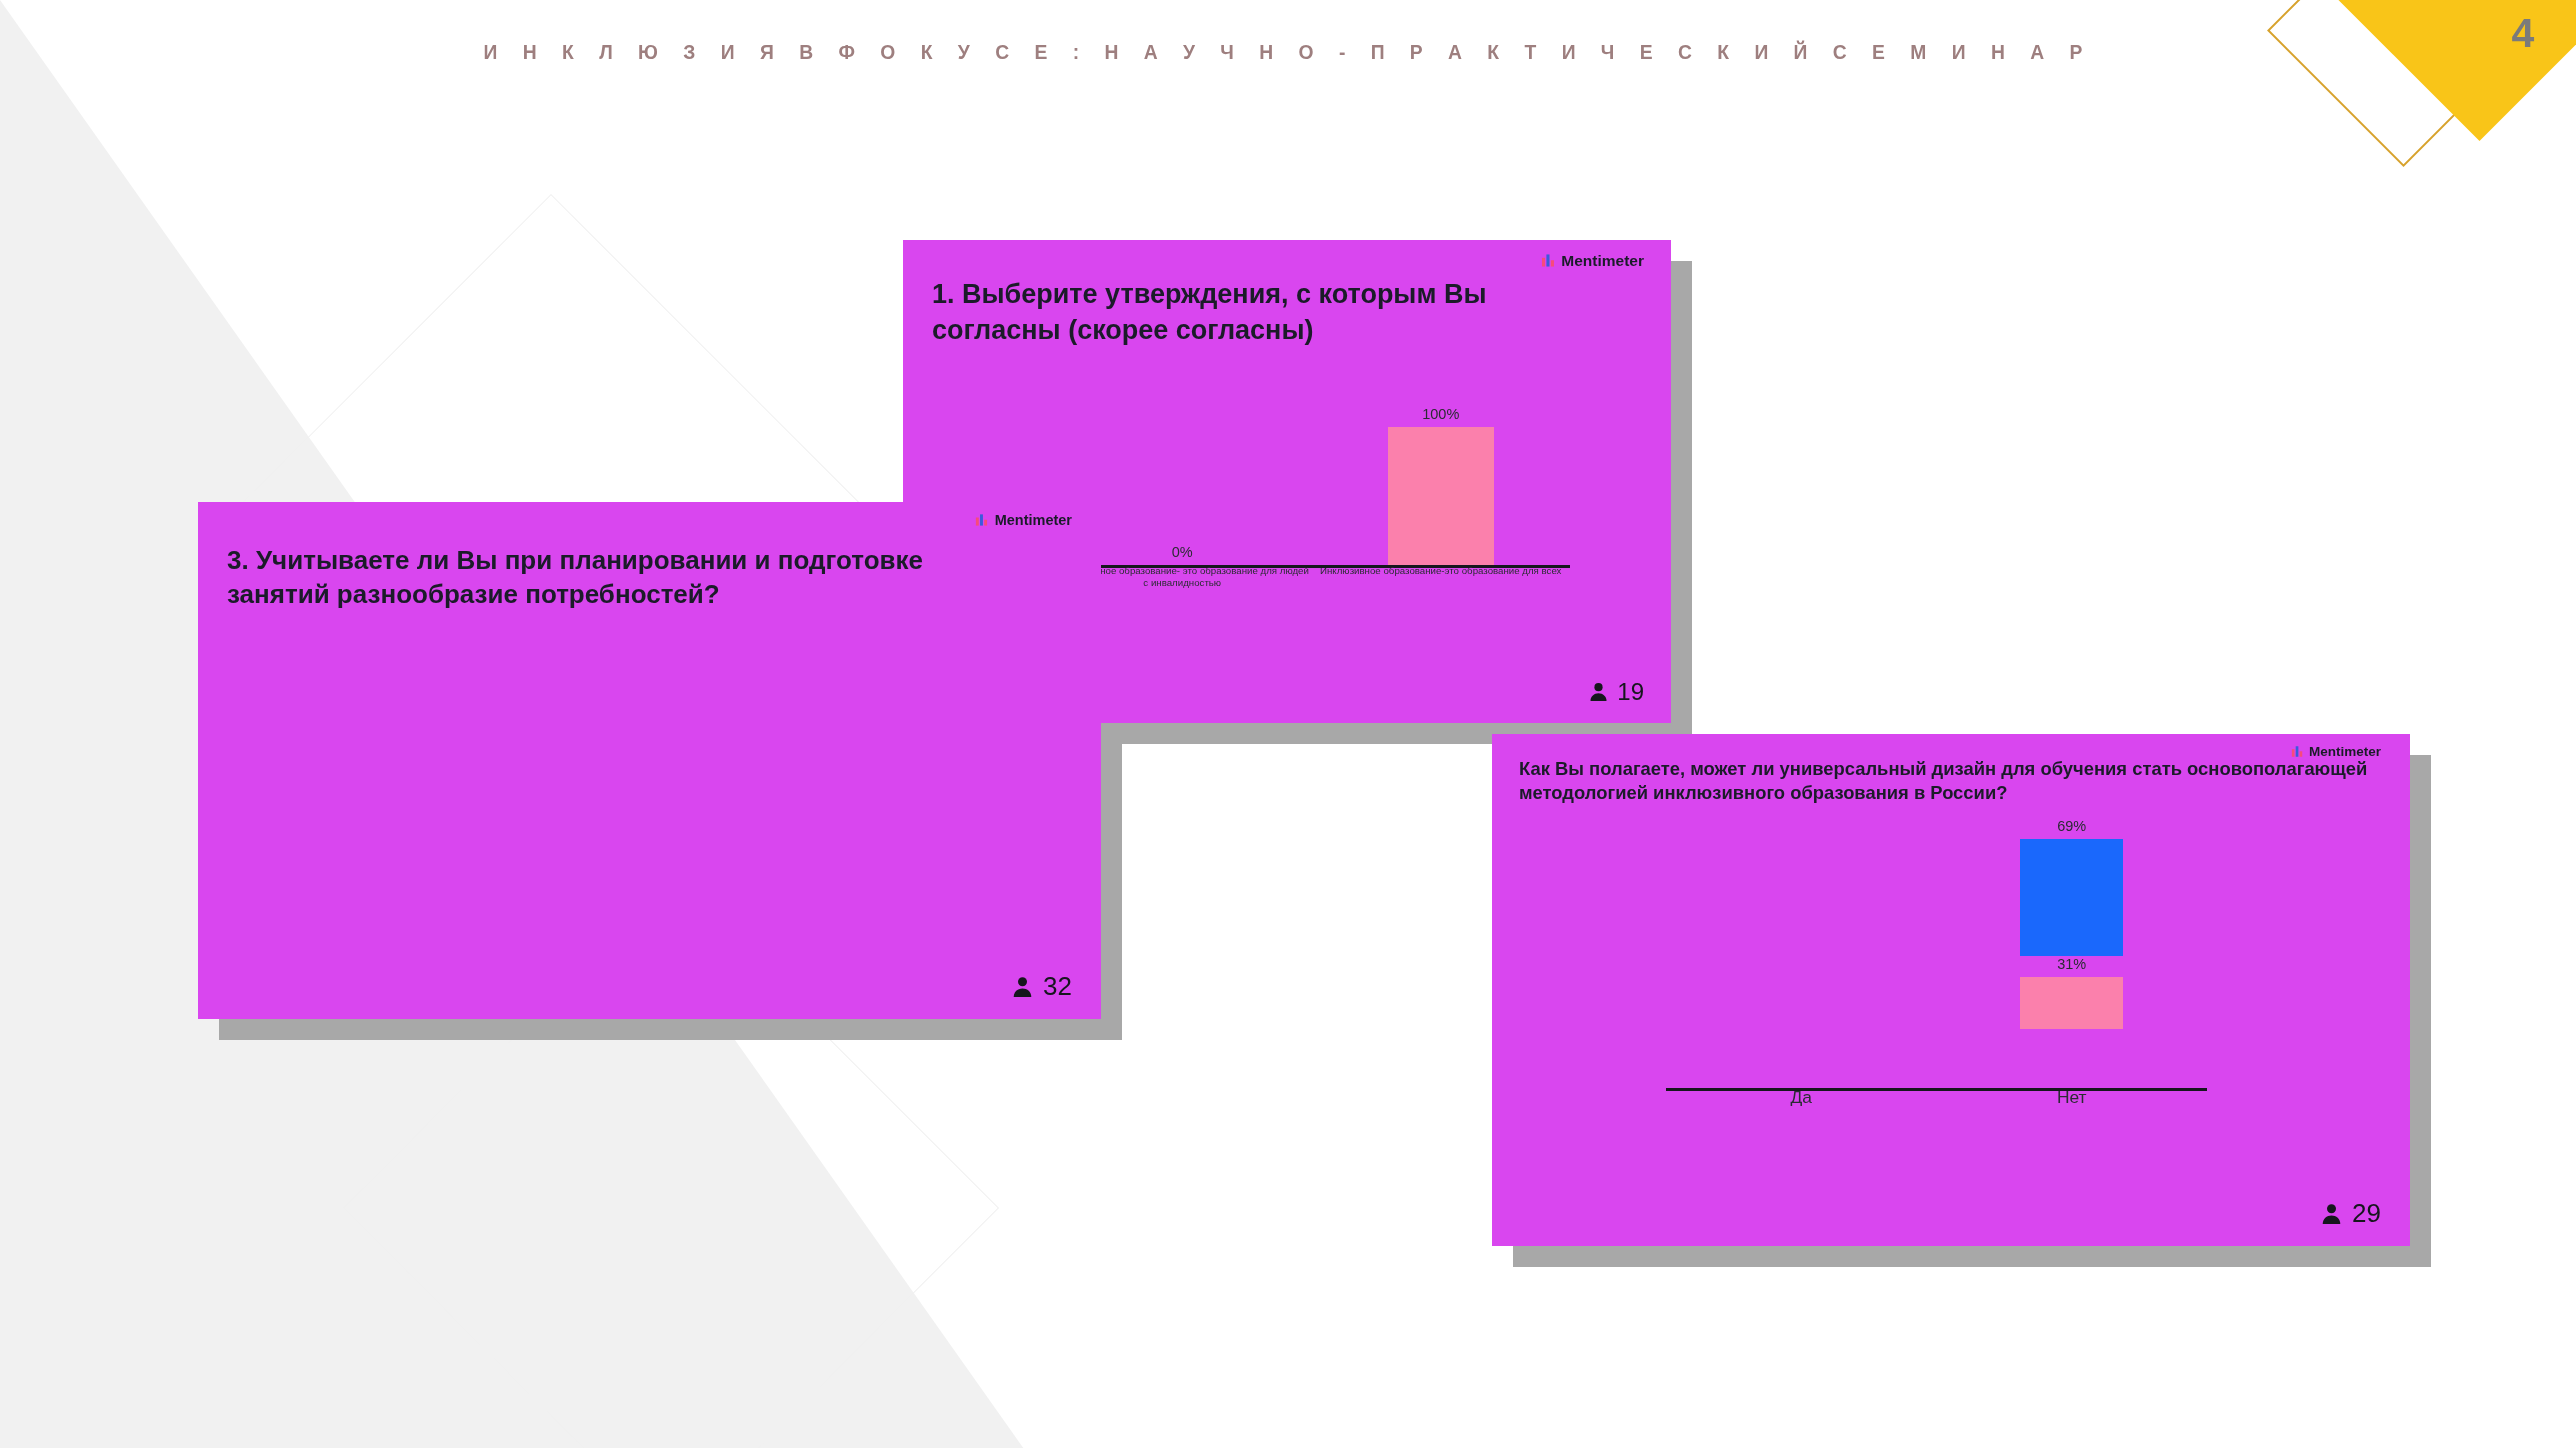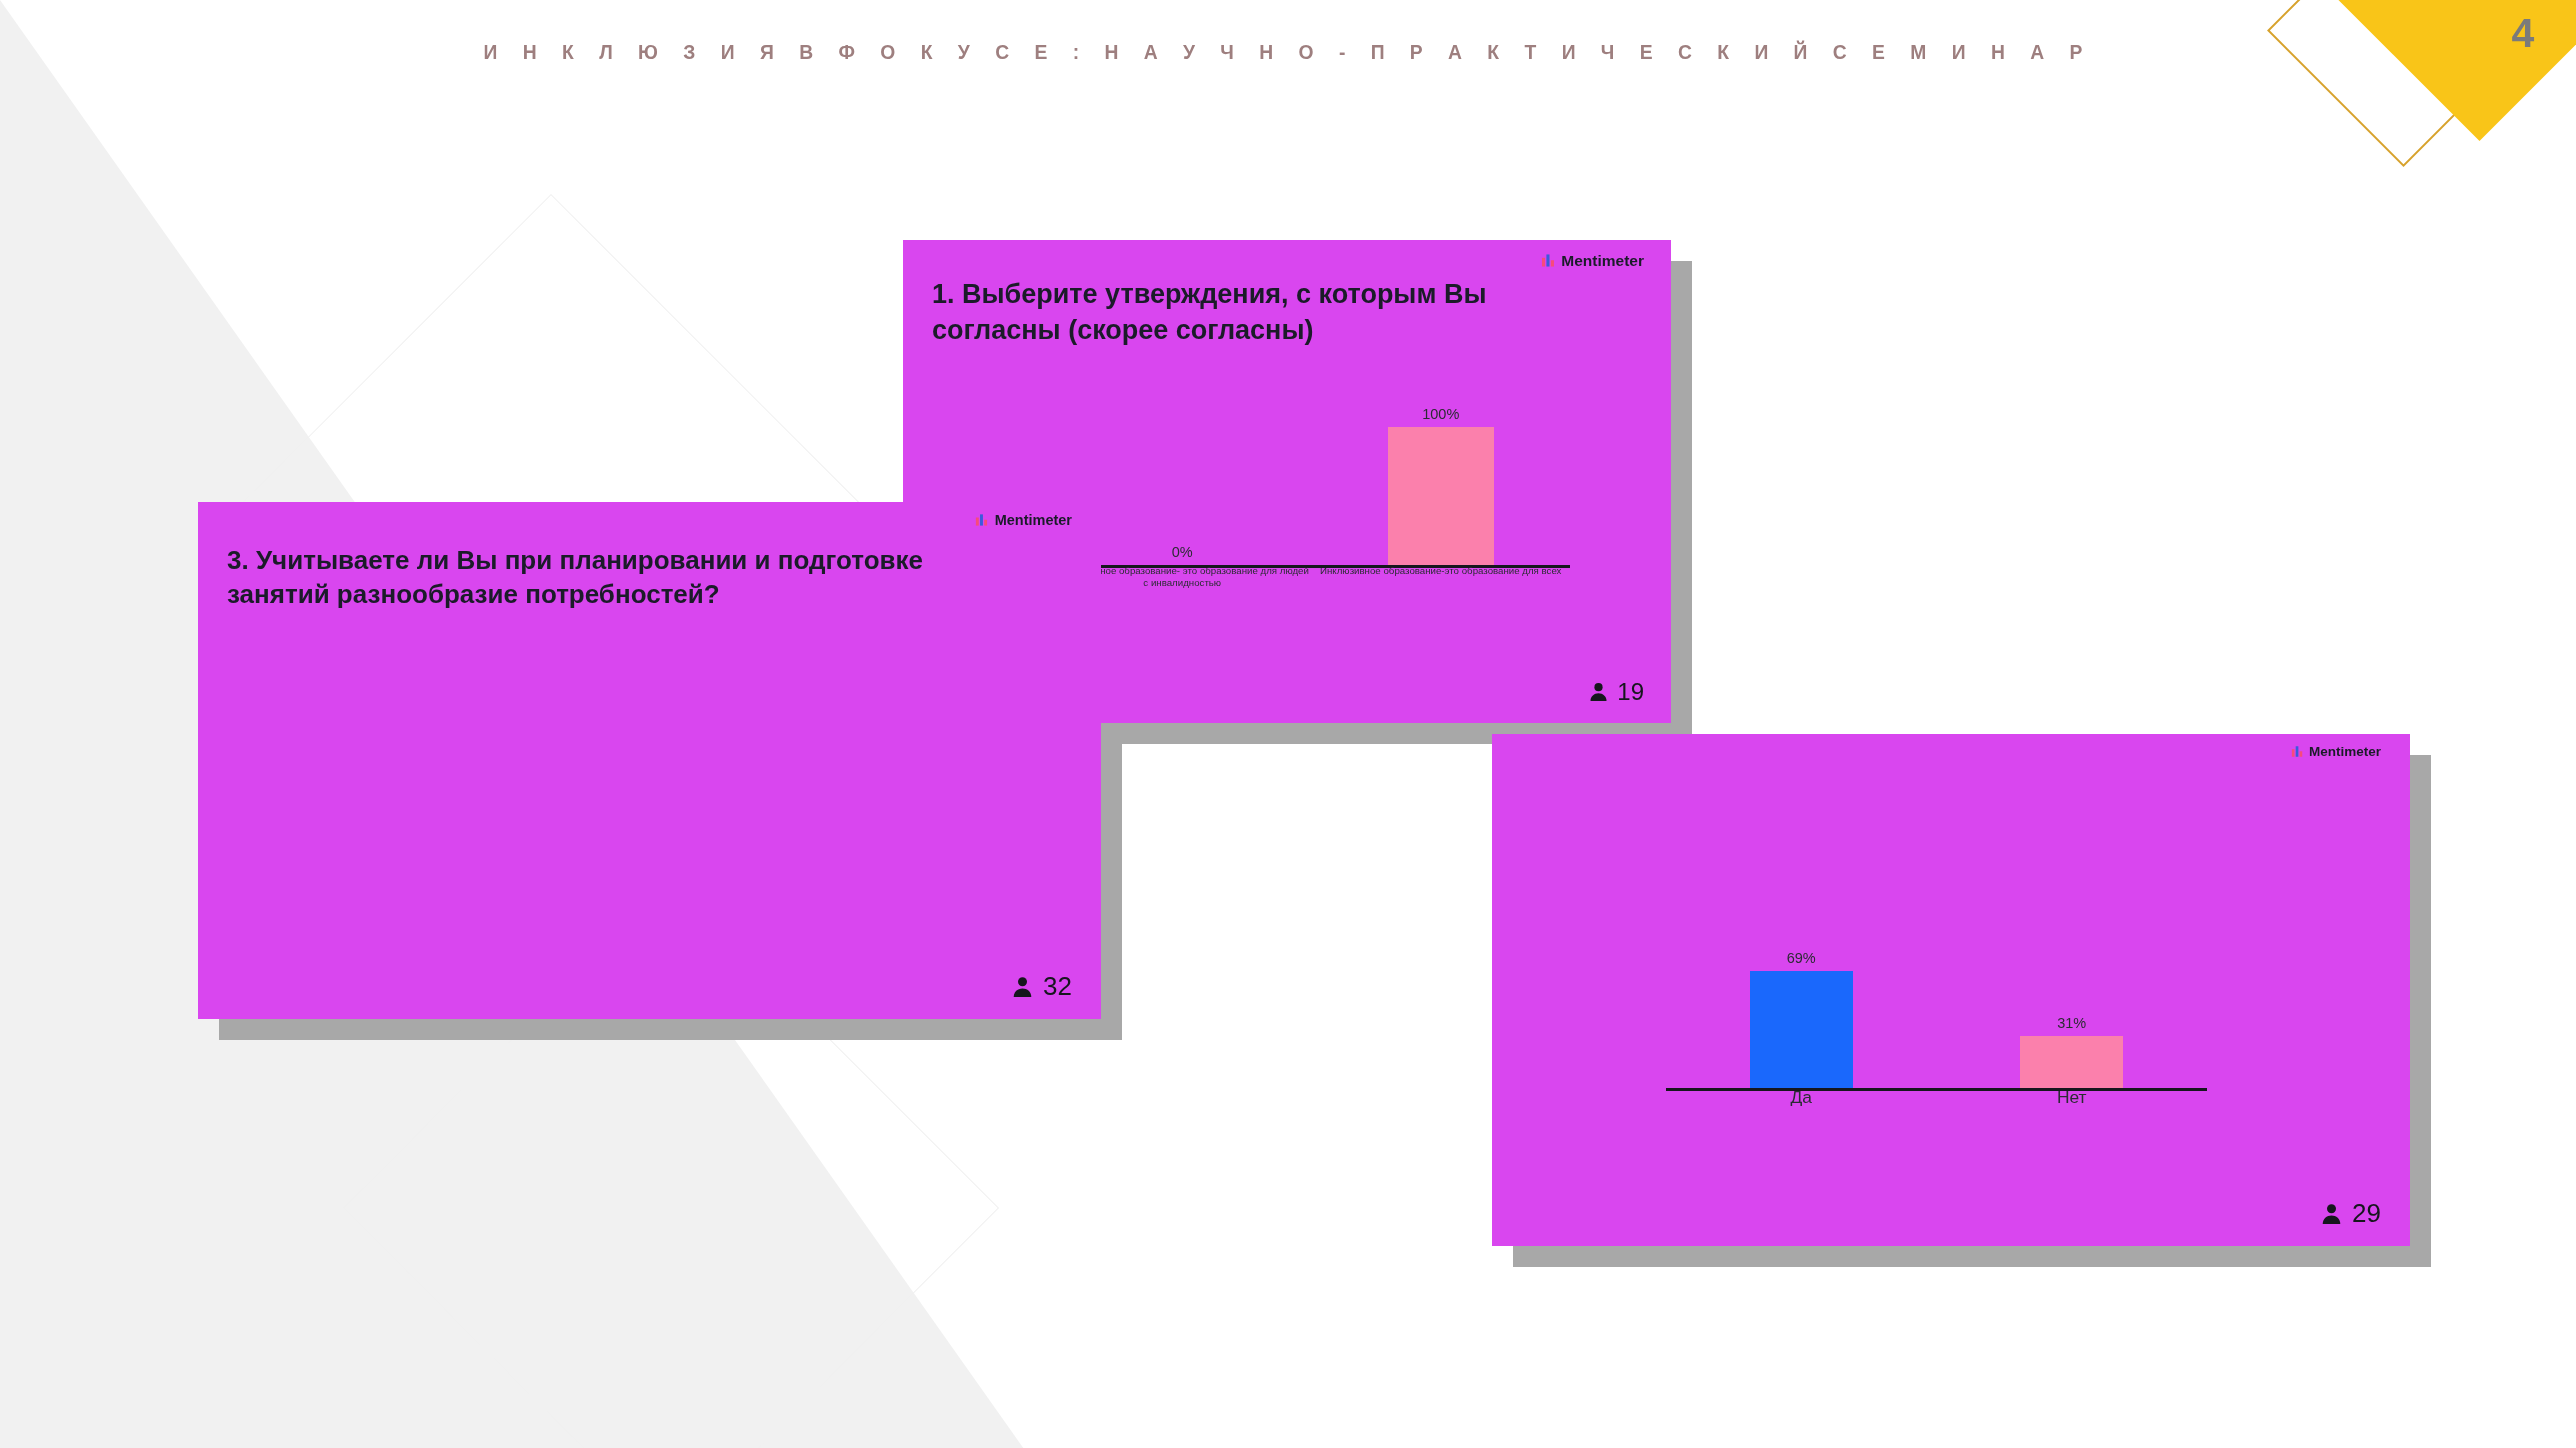--- a/index.html
+++ b/index.html
@@ -118,21 +118,21 @@
   #card-3 .q-title{ left:29px; top:41px; width:763px; font-size:26px; }
   #card-3 .chart{ left:150px; top:222px; width:425px; height:169px; }
   #card-3 .bars{ height:241px; }
   #card-3 .xlabels{ top:166px; }
   #card-3 .xlab{ font-size:16.4px; }
   #card-3 .resp{ right:29px; bottom:17.4px; font-size:26px; }
 
   #card-4 .menti-logo{ right:29px; top:9.7px; font-size:13.5px; }
   #card-4 .q-title{ left:27px; top:23px; width:850px; font-size:18.4px; }
   #card-4 .chart{ left:174px; top:164px; width:541px; height:193px; }
-  #card-4 .bars{ height:270px; }
+  #card-4 .bars{ height:270px;flex-direction:column; }
   #card-4 .xlabels{ top:189px; }
   #card-4 .xlab{ font-size:17.4px; }
   #card-4 .resp{ right:29px; bottom:17.4px; font-size:26px; }
 </style>
 </head>
 <body>
 
 <div class="bg-triangle"></div>
 <div class="bg-diamond d1"></div>
 <div class="bg-diamond d2"></div>
@@ -226,20 +226,21 @@
     <div class="menti-logo">
       <span class="glyph">
         <svg width="12.6" height="12.6" viewBox="0 0 15 15">
             <rect x="1" y="5" width="3.2" height="9" fill="#f74b7b"></rect>
             <rect x="5.6" y="1.5" width="3.2" height="12.5" fill="#3b5bdb"></rect>
             <rect x="10.2" y="7.5" width="3.2" height="6.5" fill="#f74b7b"></rect>
           </svg>
       </span>
       <span>Mentimeter</span>
     </div>
+    <div class="q-title">Как Вы полагаете, может ли универсальный дизайн для обучения стать основополагающей методологией инклюзивного образования в России?</div>
 
     <div class="chart">
       <div class="bars">
         <div class="bar-col" style="width:50%;">
           <div class="bar-val">69%</div>
           <div class="bar-rect" id="c4b0" style="height: 117px; background: rgb(26, 104, 252); width: 38%;"></div>
         </div>
         <div class="bar-col" style="width:50%;">
           <div class="bar-val">31%</div>
           <div class="bar-rect" id="c4b1" style="height: 52px; background: rgb(251, 128, 172); width: 38%;"></div>

